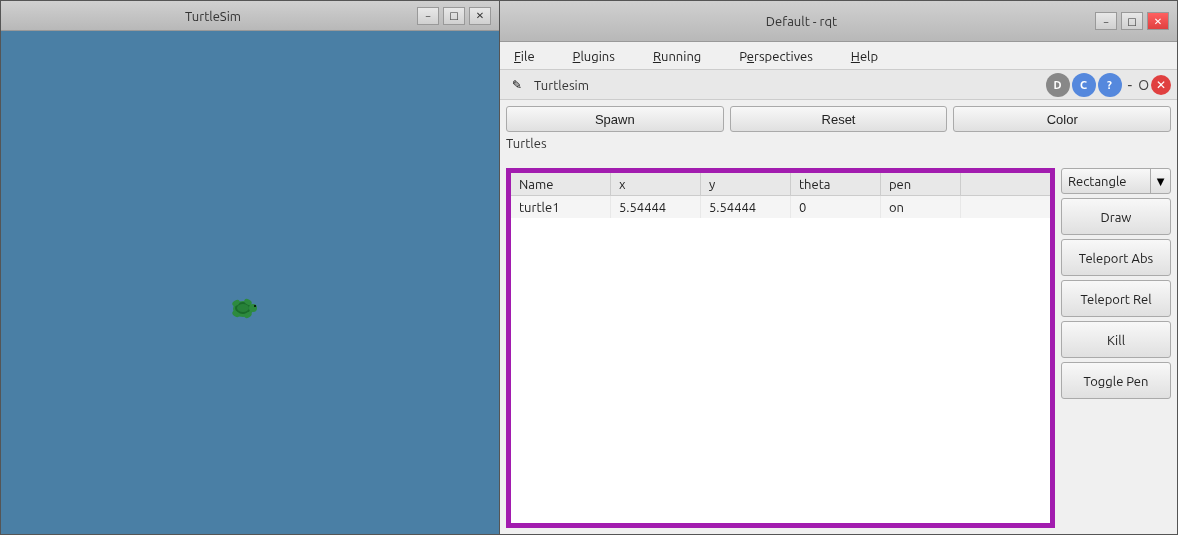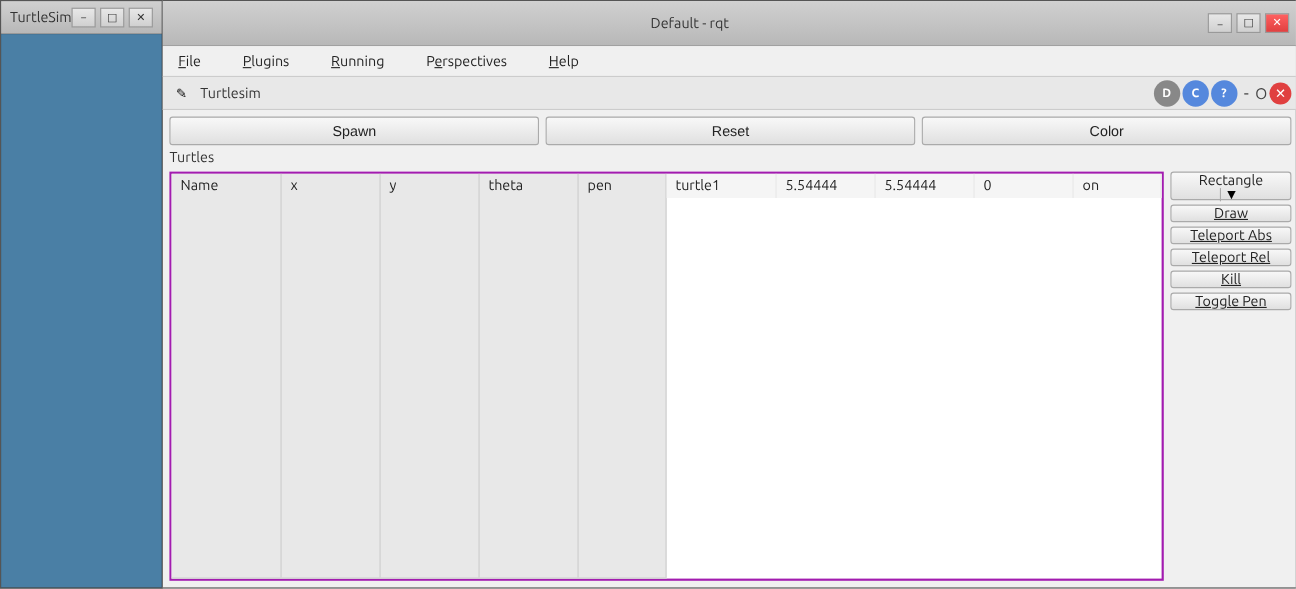--- a/index.html
+++ b/index.html
@@ -196,21 +196,21 @@
     .rqt-content {
       flex: 1;
       display: flex;
       flex-direction: column;
       padding: 6px;
       gap: 4px;
     }
     .turtles-label {
       font-size: 13px;
       color: #333;
-      margin-bottom: 2px;
+      margin-bottom: 14px;
     }
     .button-row {
       display: flex;
       gap: 6px;
     }
     .rqt-btn {
       flex: 1;
       height: 26px;
       background: linear-gradient(to bottom, #f8f8f8, #e0e0e0);
       border: 1px solid #aaa;
@@ -222,23 +222,23 @@
 
     
     .main-panel {
       flex: 1;
       display: flex;
       gap: 6px;
     }
     .table-section {
       flex: 1;
       background: white;
-      border: 2px solid #a21caf;
-      display: flex;
-      flex-direction: row;
+      border: 5px solid #a21caf;
+      display: flex;
+      flex-direction: column;
     }
     .table-header {
       display: flex;
       background: #e8e8e8;
       border-bottom: 1px solid #ccc;
     }
     .col-header {
       padding: 4px 8px;
       font-size: 13px;
       color: #222;
@@ -275,50 +275,48 @@
       width: 110px;
     }
     .rect-dropdown {
       display: flex;
       align-items: center;
       background: linear-gradient(to bottom, #f8f8f8, #e0e0e0);
       border: 1px solid #aaa;
       border-radius: 3px;
       height: 26px;
       cursor: pointer;
-      flex-direction: column;
     }
     .rect-label {
       flex: 1;
       padding: 0 6px;
       font-size: 13px;
       color: #222;
     }
     .rect-arrow {
       width: 20px;
       display: flex;
       align-items: center;
       justify-content: center;
       border-left: 1px solid #aaa;
       height: 100%;
       font-size: 10px;
     }
     .side-btn {
-      height: 16px;
+      height: 37px;
       background: linear-gradient(to bottom, #f8f8f8, #e0e0e0);
       border: 1px solid #aaa;
       border-radius: 3px;
       cursor: pointer;
       font-size: 13px;
       color: #222;
       text-align: center;
       display: flex;
       align-items: center;
       justify-content: center;
-      text-decoration: underline;
     }
   </style>
 </head>
 <body>
 
 <div class="turtlesim-window">
   <div class="turtlesim-titlebar">
     <div class="turtlesim-title">TurtleSim</div>
     <div class="titlebar-controls">
       <div class="title-btn">−</div>

